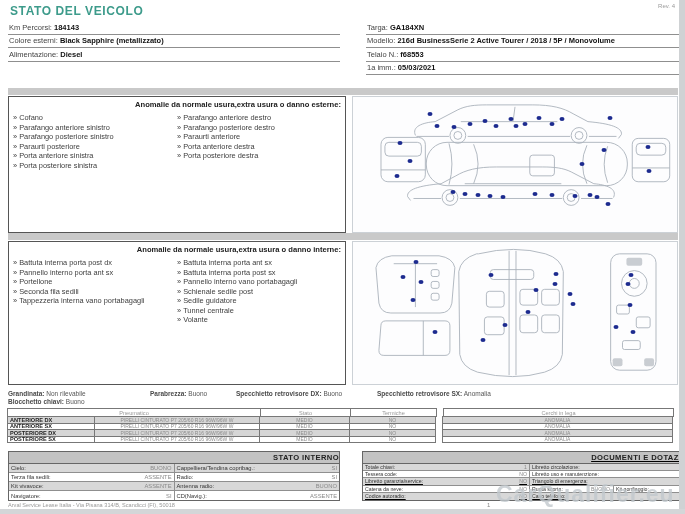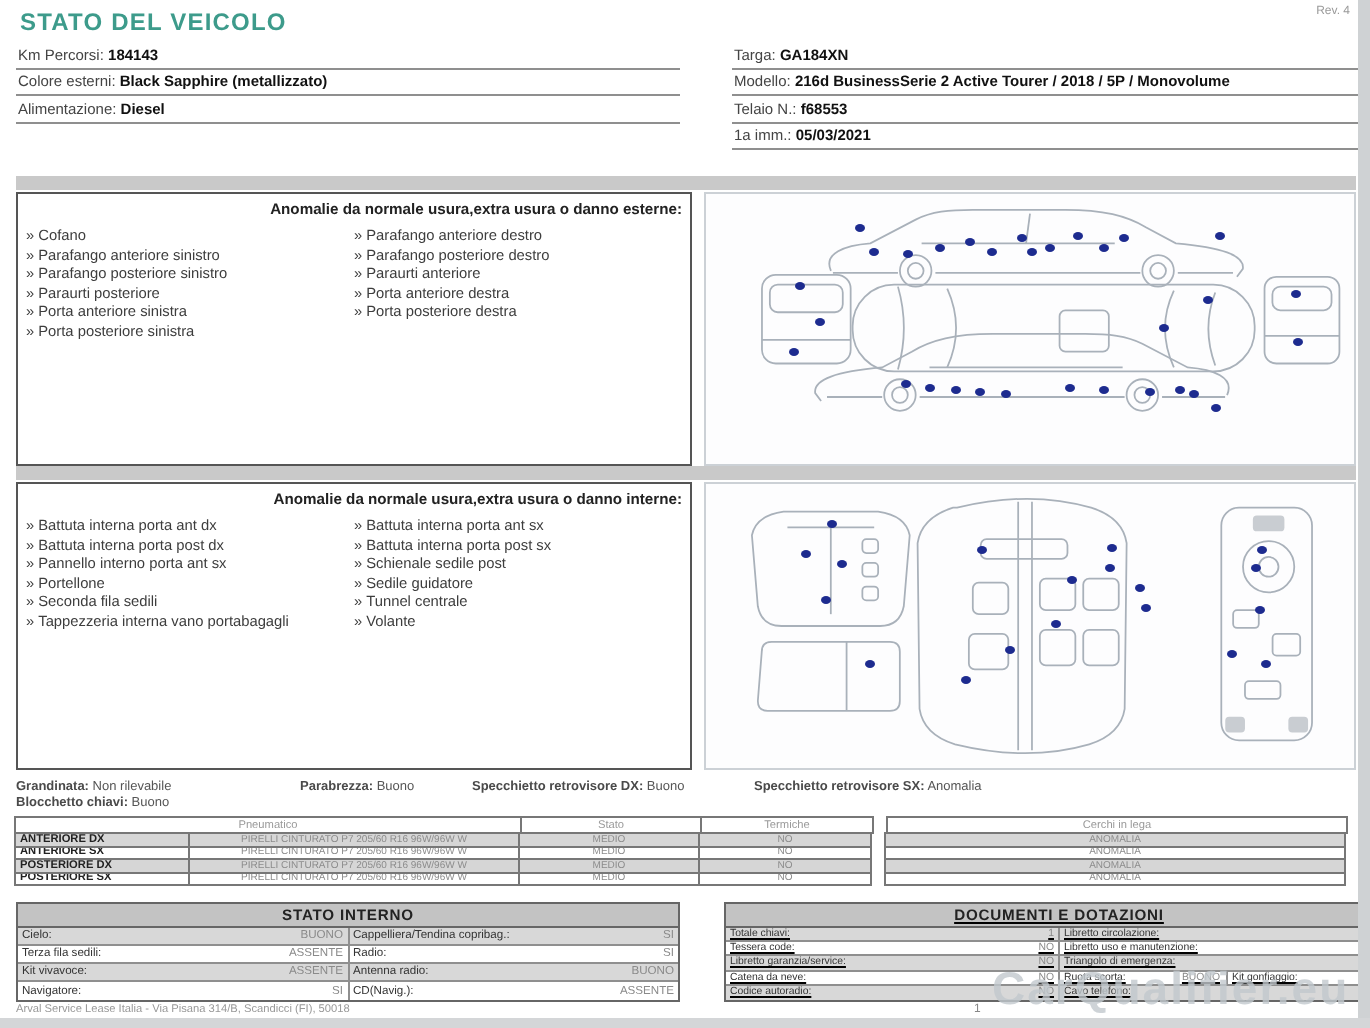--- a/index.html
+++ b/index.html
@@ -49,21 +49,21 @@
   .tc.spec{width:166px;}
   .tc.stato{width:91px;}
   .tc.term{width:87px;}
   .tgap{width:7px;border:none;background:transparent;}
   .tc.cerchi{width:231px;}
   .tc.hp{width:254px;}
 
   .btable{position:absolute;top:451px;border:1px solid #666;background:#fff;box-sizing:border-box;}
   .btable-left{left:8px;width:332px;}
   .btable-right{left:362px;width:335px;text-decoration:underline;}
-  .bt-head{background:#c3c3c3;border-bottom:1px solid #666;font-weight:bold;text-align:center;color:#222;height:11px;line-height:11px;font-size:7.6px;letter-spacing:.4px;}
+  .bt-head{background:#c3c3c3;border-bottom:1px solid #666;font-weight:bold;text-align:right;color:#222;height:11px;line-height:11px;font-size:7.6px;letter-spacing:.4px;}
   .bt-row{display:flex;border-bottom:1px solid #8f8f8f;box-sizing:border-box;}
   .btable .bt-row:last-child{border-bottom:none;}
   .btable-left .bt-row{height:9px;font-size:5.8px;}
   .btable-right .bt-row{height:7.2px;font-size:5.2px;}
   .bt-row:nth-child(even){background:#d8d8d8;}
   .bt-cell{flex:1;display:flex;justify-content:space-between;align-items:center;padding:0 2px;border-right:1px solid #8f8f8f;box-sizing:border-box;overflow:hidden;white-space:nowrap;}
   .bt-cell:last-child{border-right:none;}
   .bt-lbl{color:#333;}
   .bt-val{color:#8a8a8a;margin-left:3px;}
   .pair{display:flex;justify-content:space-between;flex:1;align-items:center;}
@@ -220,38 +220,38 @@
       <div class="dot" style="left: 244px; top: 100px;"></div>
       <div class="dot" style="left: 255px; top: 107px;"></div>
     </div>
 
   <div class="band band2"></div>
 
   <div class="anom-box anom-int">
     <div class="anom-title">Anomalie da normale usura,extra usura o danno interne:</div>
     <div class="anom-cols">
       <div class="anom-col">
-  <div class="anom-item"><span class="chev">»</span><span>Battuta interna porta ant dx</span></div>
 
   <div class="anom-item"><span class="chev">»</span><span>Battuta interna porta post dx</span></div>
 
   <div class="anom-item"><span class="chev">»</span><span>Pannello interno porta ant sx</span></div>
 
   <div class="anom-item"><span class="chev">»</span><span>Portellone</span></div>
 
   <div class="anom-item"><span class="chev">»</span><span>Seconda fila sedili</span></div>
 
   <div class="anom-item"><span class="chev">»</span><span>Tappezzeria interna vano portabagagli</span></div>
 
 </div>
       <div class="anom-col">
   <div class="anom-item"><span class="chev">»</span><span>Battuta interna porta ant sx</span></div>
 
   <div class="anom-item"><span class="chev">»</span><span>Battuta interna porta post sx</span></div>
 
+  <div class="anom-item"><span class="chev">»</span><span>Pannello interno vano portabagagli</span></div>
 
   <div class="anom-item"><span class="chev">»</span><span>Schienale sedile post</span></div>
 
   <div class="anom-item"><span class="chev">»</span><span>Sedile guidatore</span></div>
 
   <div class="anom-item"><span class="chev">»</span><span>Tunnel centrale</span></div>
 
   <div class="anom-item"><span class="chev">»</span><span>Volante</span></div>
 </div>
     </div>

